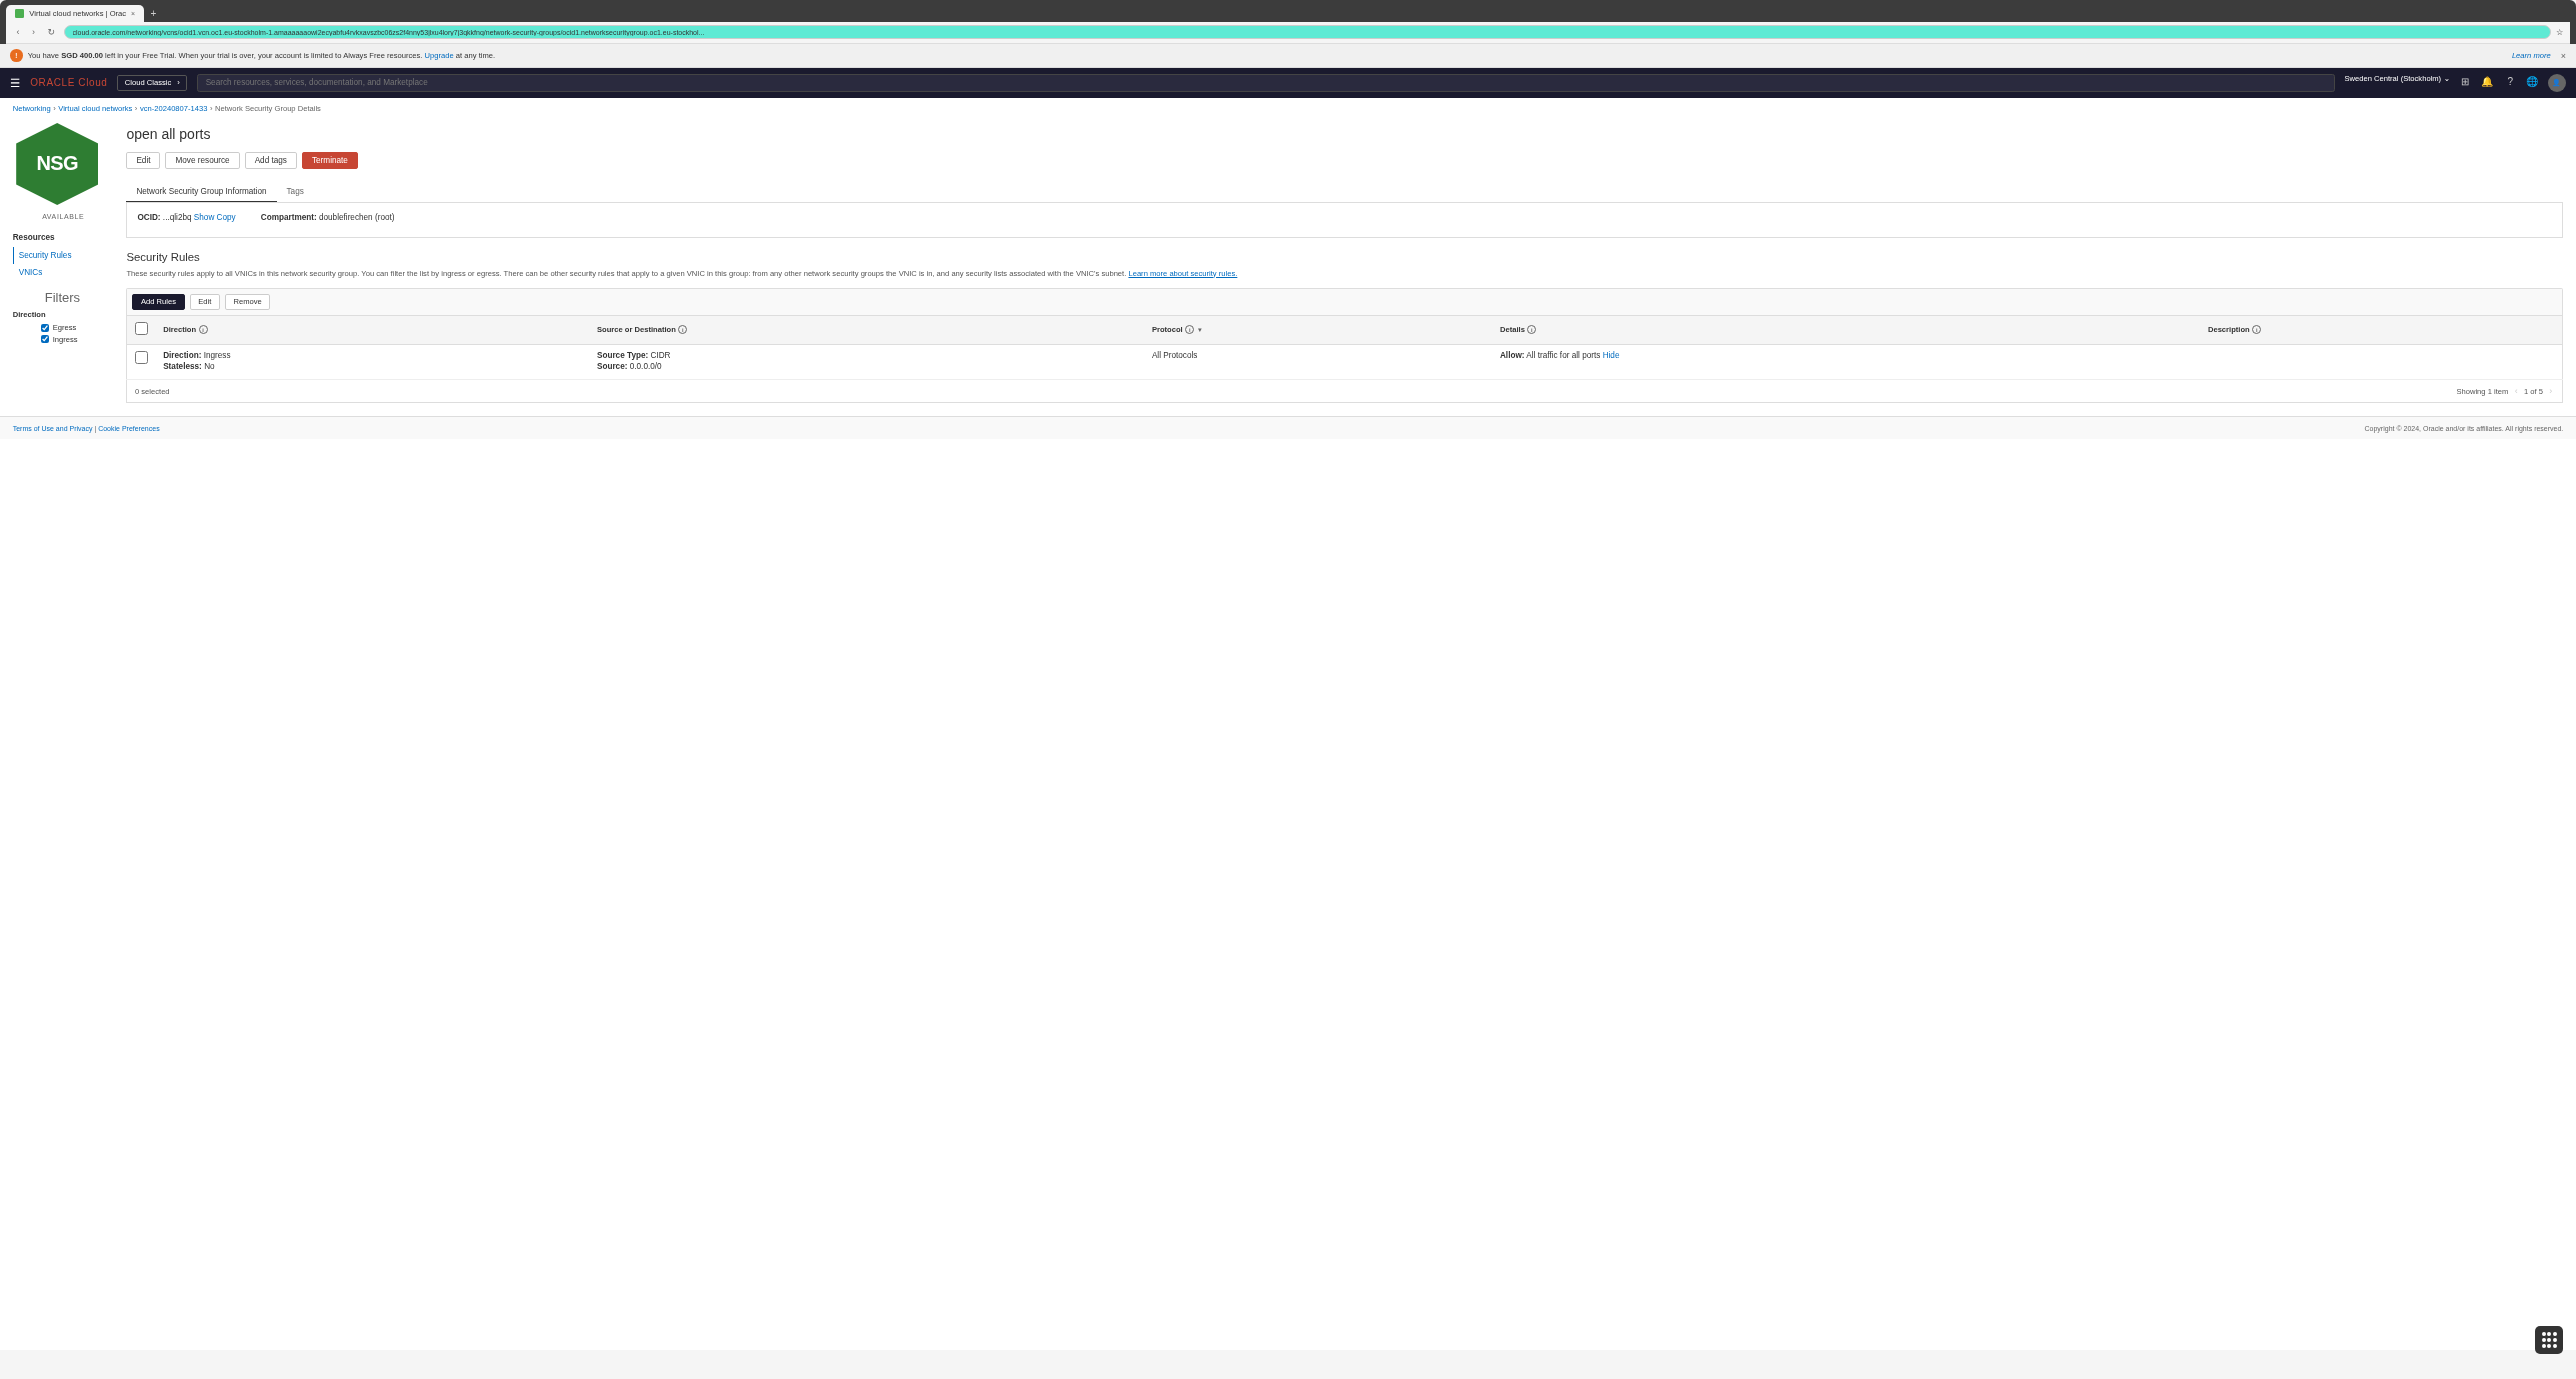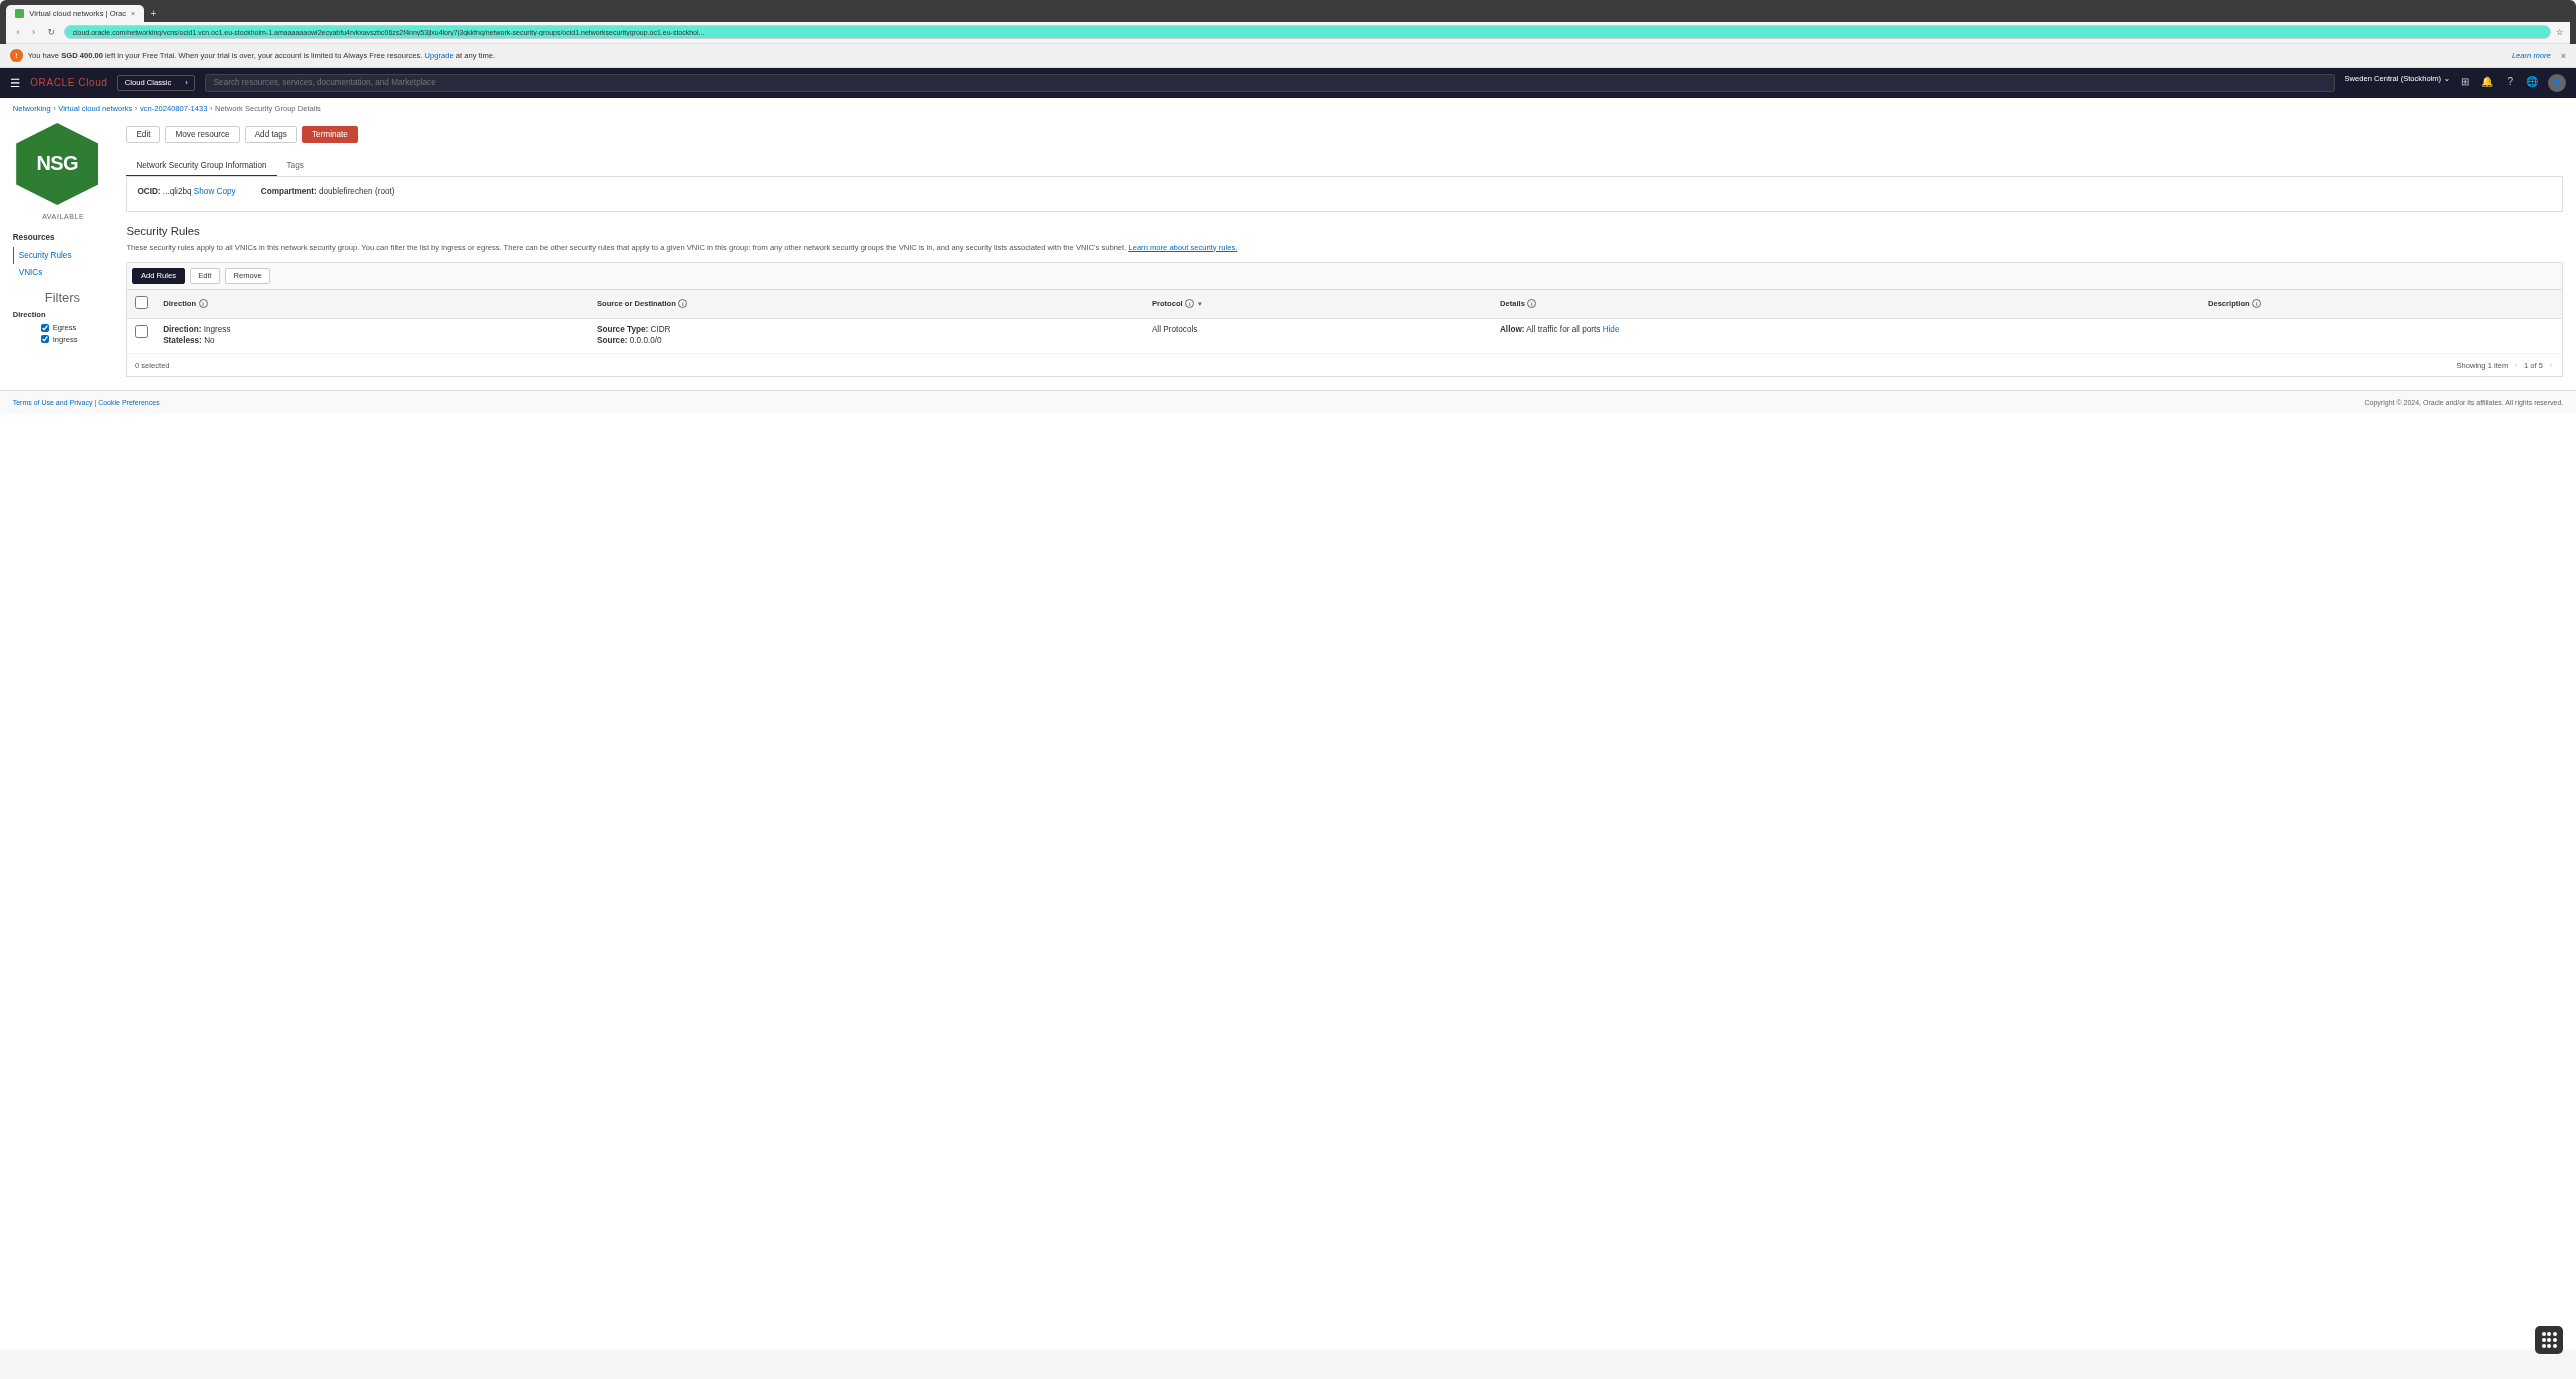--- a/index.html
+++ b/index.html
@@ -24,21 +24,21 @@
     .banner-text strong { font-weight: bold; }
     .banner-link { color: #006bbf; text-decoration: none; }
     .banner-learn { color: #006bbf; text-decoration: none; margin-left: auto; font-style: italic; }
     .banner-close { background: none; border: none; cursor: pointer; color: #666; font-size: 9px; margin-left: 5px; }
 
     
     .oracle-header { background: #1a1a2e; display: flex; align-items: center; padding: 0 10px; height: 30px; gap: 10px; }
     .hamburger { color: white; font-size: 11.4px; cursor: pointer; }
     .oracle-logo { color: white; font-size: 10px; font-weight: 300; letter-spacing: 0.6px; }
     .oracle-logo span { color: #c74634; }
-    .cloud-classic-btn { background: transparent; border: 0.6px solid #555; color: white; padding: 2.5px 6.3px; border-radius: 1.9px; font-size: 7.6px; cursor: pointer; display: flex; align-items: center; gap: 14px; }
+    .cloud-classic-btn { background: transparent; border: 0.6px solid #555; color: white; padding: 2.5px 6.3px; border-radius: 1.9px; font-size: 7.6px; cursor: pointer; display: flex; align-items: center; gap: 6px; }
     .search-bar { flex: 1; background: #2a2a3e; border: 0.6px solid #444; border-radius: 2.5px; padding: 3.8px 7.6px; color: #ccc; font-size: 8.2px; }
     .header-right { display: flex; align-items: flex-start; gap: 7.6px; margin-left: auto; color: white; font-size: 8.2px; }
     .region-selector { display: flex; align-items: center; gap: 2.5px; cursor: pointer; color: white; font-size: 7.6px; }
     .header-icon { color: #ccc; font-size: 10px; cursor: pointer; width: 15px; height: 15px; display: flex; align-items: center; justify-content: center; }
     .avatar { width: 18px; height: 18px; background: #666; border-radius: 50%; display: flex; align-items: center; justify-content: center; color: white; font-size: 7px; }
 
     
     .main-wrapper { background: white; min-height: calc(100vh - 127px); }
 
     
@@ -224,20 +224,21 @@
           <span>Egress</span>
         </div>
         <div class="filter-item">
           <input type="checkbox" class="filter-checkbox" checked="" style="">
           <span>Ingress</span>
         </div>
       </div>
     </div>
 
     <div class="right-panel">
+      <h1 class="page-title">open all ports</h1>
 
       <div class="action-buttons">
         <button class="btn btn-default">Edit</button>
         <button class="btn btn-default">Move resource</button>
         <button class="btn btn-default">Add tags</button>
         <button class="btn btn-danger">Terminate</button>
       </div>
 
       <div class="tab-container">
         <div class="tab active">Network Security Group Information</div>

